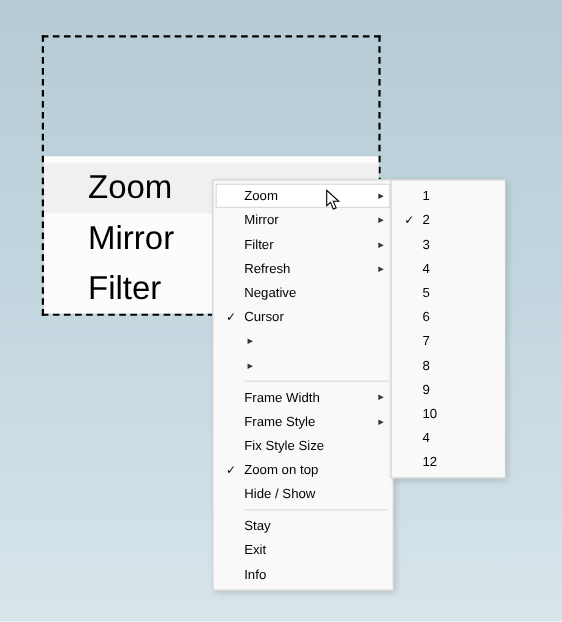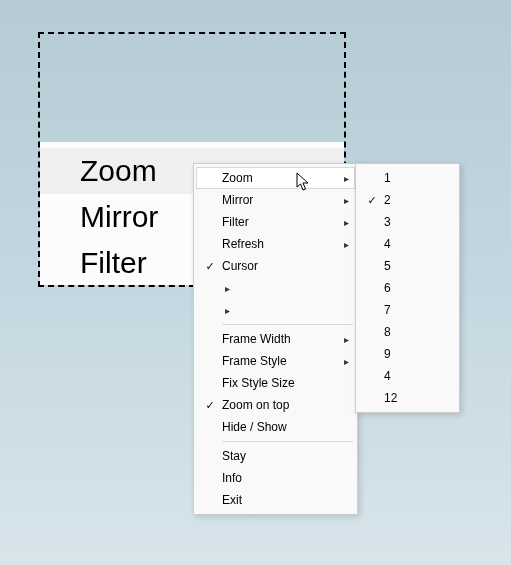--- a/index.html
+++ b/index.html
@@ -139,20 +139,25 @@
     <span class="menu-check"></span>
     <span class="menu-label">Filter</span>
     <span class="menu-arrow">▸</span>
   </div>
   <div class="menu-item">
     <span class="menu-check"></span>
     <span class="menu-label">Refresh</span>
     <span class="menu-arrow">▸</span>
   </div>
   <div class="menu-item">
+    <span class="menu-check"></span>
+    <span class="menu-label">Negative</span>
+    <span class="menu-arrow"></span>
+  </div>
+  <div class="menu-item">
     <span class="menu-check">✓</span>
     <span class="menu-label">Cursor</span>
     <span class="menu-arrow"></span>
   </div>
   <div class="menu-item">
     <span class="menu-check"></span>
     <span class="menu-arrow">▸</span>
   </div>
   <div class="menu-item">
     <span class="menu-check"></span>
@@ -187,26 +192,26 @@
   </div>
   <div class="menu-sep"></div>
 
   <div class="menu-item">
     <span class="menu-check"></span>
     <span class="menu-label">Stay</span>
     <span class="menu-arrow"></span>
   </div>
   <div class="menu-item">
     <span class="menu-check"></span>
+    <span class="menu-label">Exit</span>
+    <span class="menu-arrow"></span>
+  </div>
+  <div class="menu-item">
+    <span class="menu-check"></span>
     <span class="menu-label">Info</span>
-    <span class="menu-arrow"></span>
-  </div>
-  <div class="menu-item">
-    <span class="menu-check"></span>
-    <span class="menu-label">Exit</span>
     <span class="menu-arrow"></span>
   </div>
 </div>
 
 <div class="menu menu-sub">
   <div class="menu-item">
     <span class="menu-check"></span>
     <span class="menu-label">1</span>
   </div>
   <div class="menu-item">
@@ -233,20 +238,24 @@
     <span class="menu-check"></span>
     <span class="menu-label">7</span>
   </div>
   <div class="menu-item">
     <span class="menu-check"></span>
     <span class="menu-label">8</span>
   </div>
   <div class="menu-item">
     <span class="menu-check"></span>
     <span class="menu-label">9</span>
+  </div>
+  <div class="menu-item">
+    <span class="menu-check"></span>
+    <span class="menu-label">10</span>
   </div>
   <div class="menu-item">
     <span class="menu-check"></span>
     <span class="menu-label">4</span>
   </div>
   <div class="menu-item">
     <span class="menu-check"></span>
     <span class="menu-label">12</span>
   </div>
 </div>

